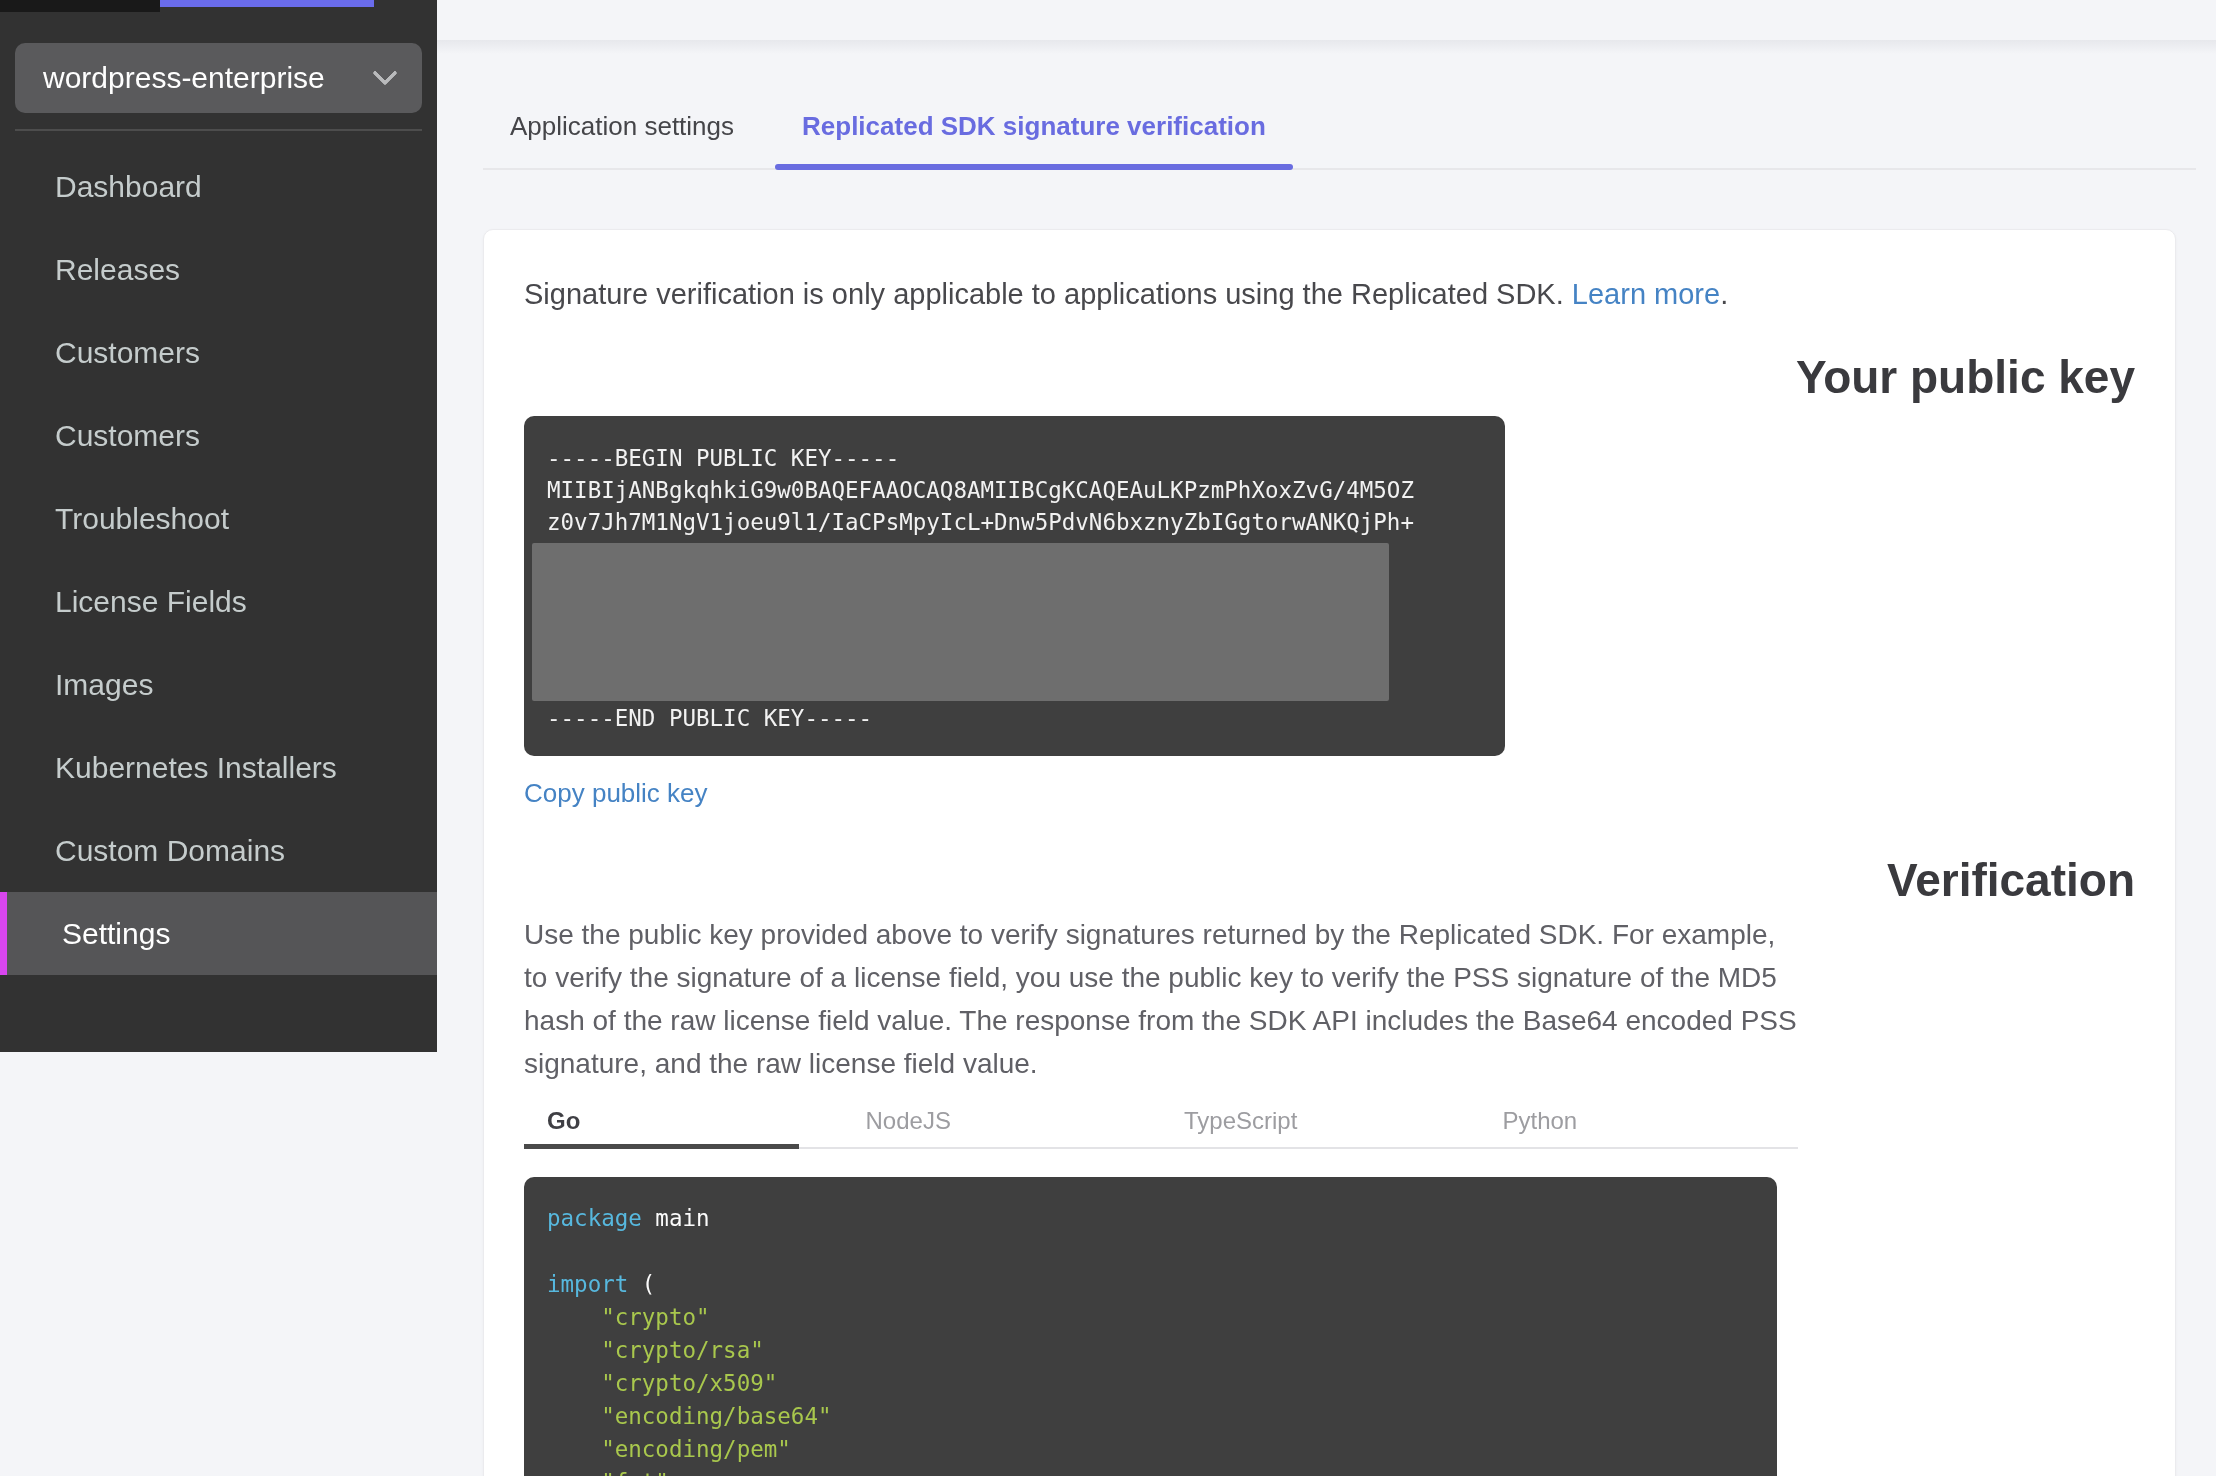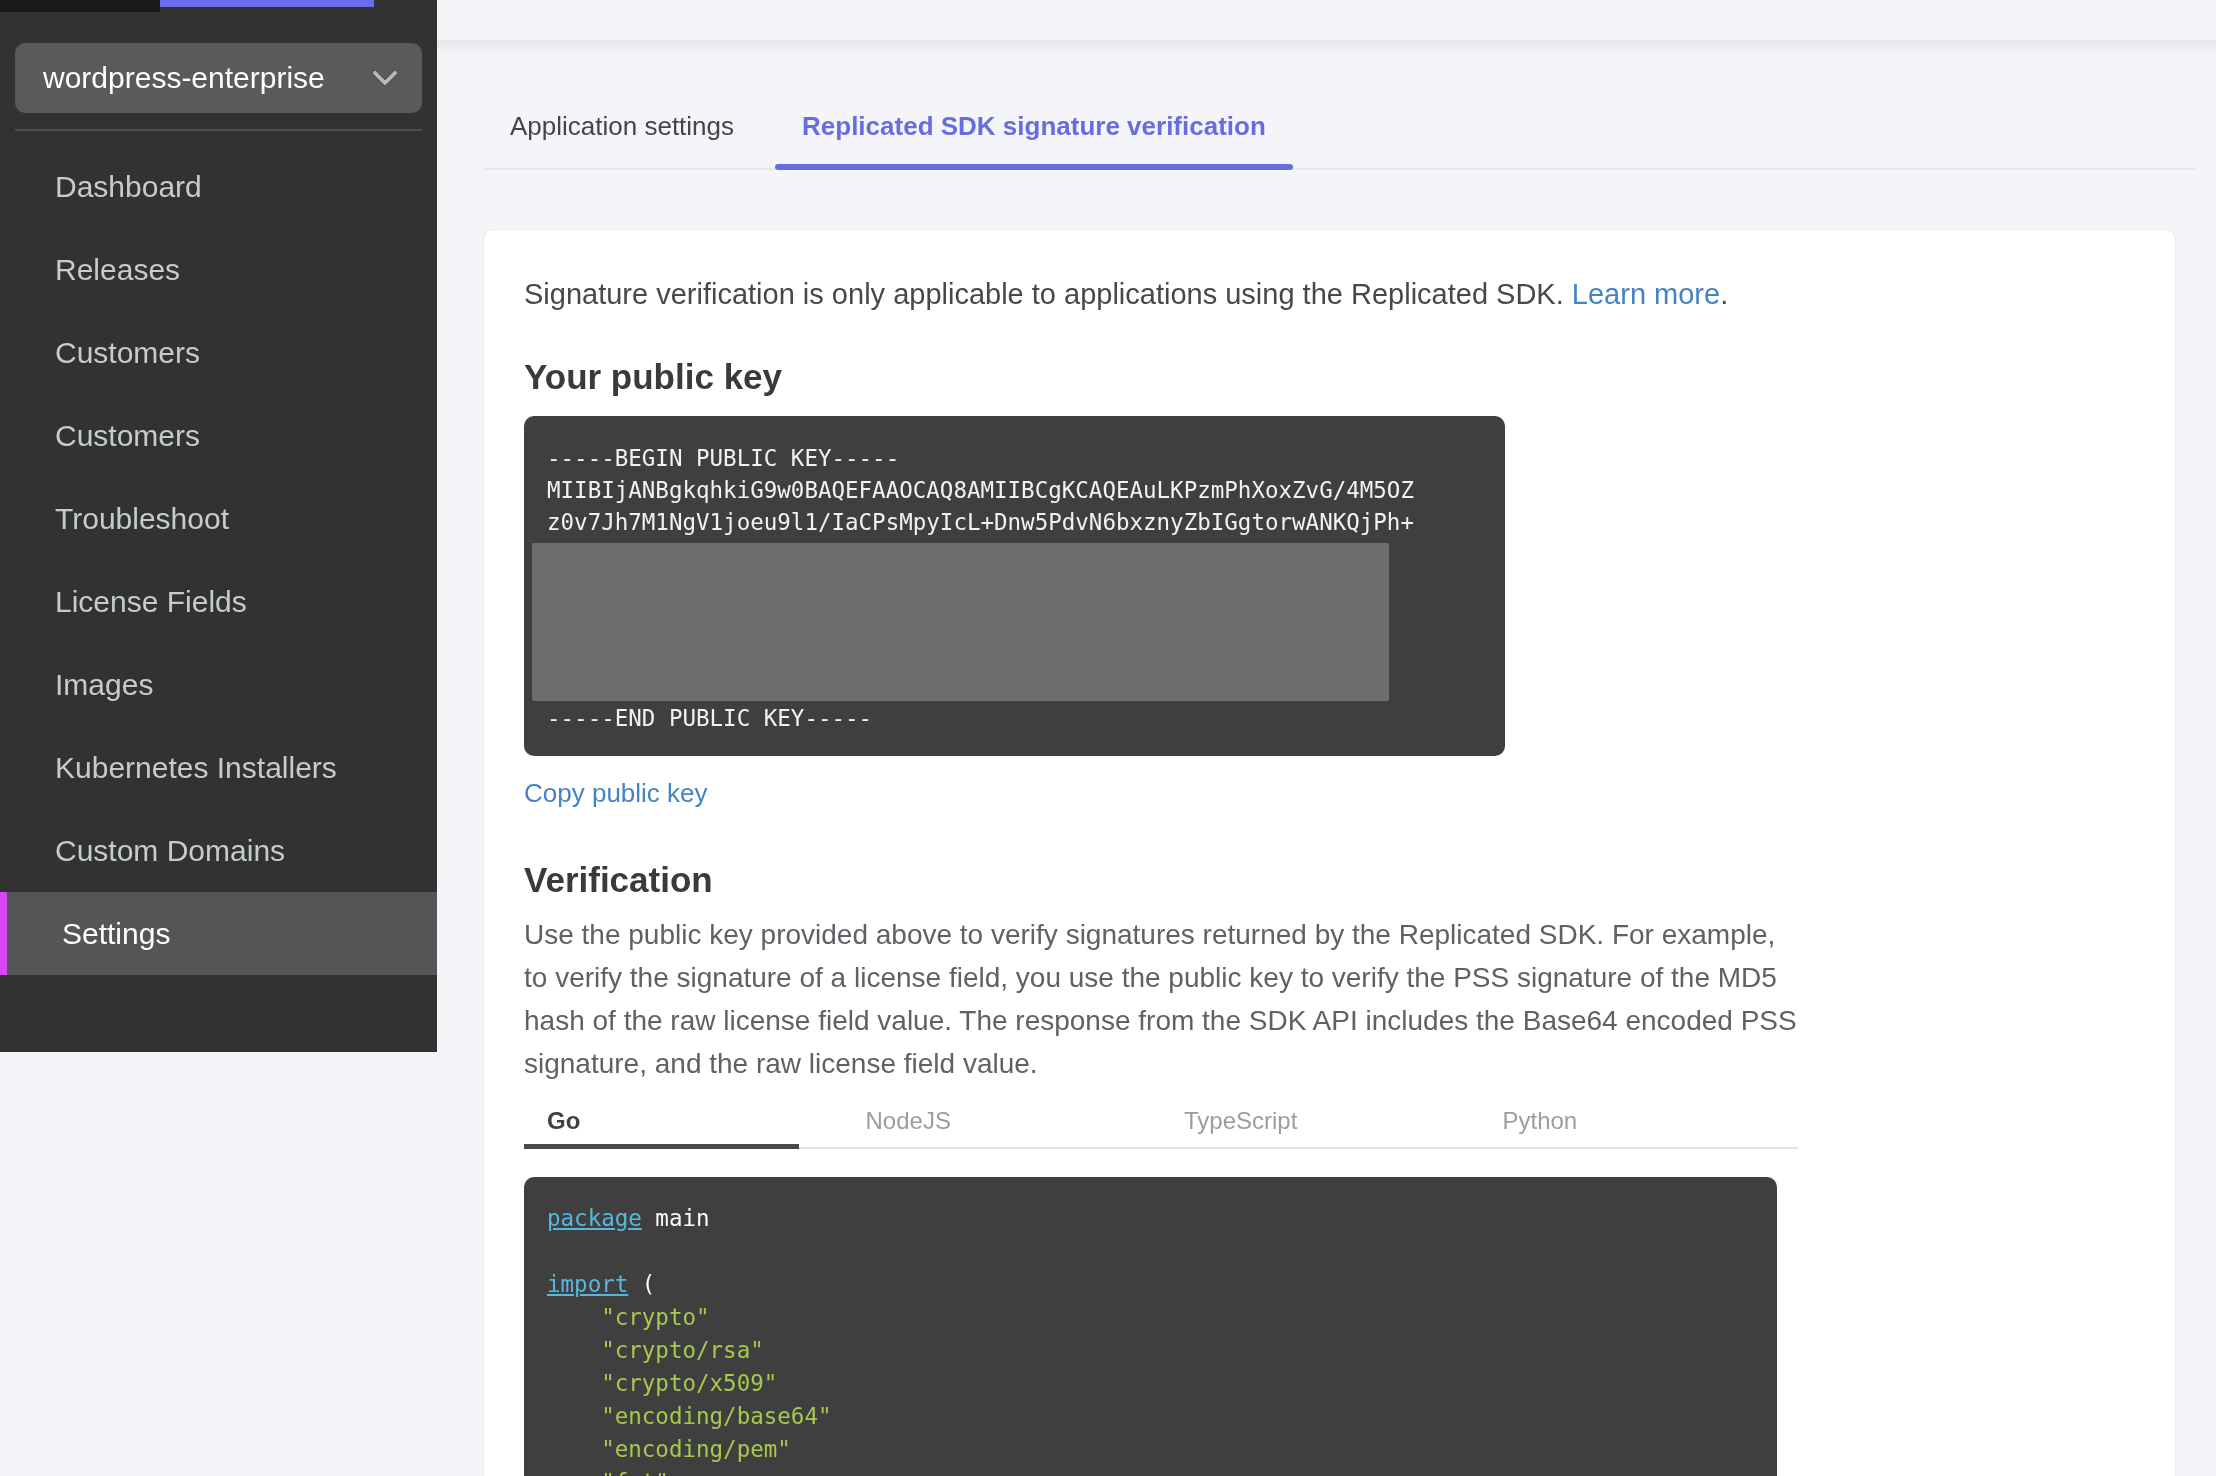--- a/index.html
+++ b/index.html
@@ -34,21 +34,21 @@
   .tab.active { color:#696ce0; font-weight:bold; margin-left:14px; }
   .tab.active::after { content:''; position:absolute; left:0; right:0; bottom:-2px; height:6px;
     background:#696ce0; border-radius:3px; }
 
   .card { margin-top:59px; margin-right:20px; background:#ffffff; border:1px solid #ebebee;
     border-radius:10px; box-shadow:0 1px 3px rgba(0,0,0,0.04); padding:46px 40px 60px 40px; min-height:1300px; }
 
   .intro { font-size:29px; color:#48484c; line-height:36px; }
   .link { color:#4583c4; cursor:pointer; }
 
-  h2.section { font-size:35px; font-weight:600; color:#3a3a3e; line-height:42px; }
+  h2.section { font-size:46px; font-weight:600; color:#3a3a3e; line-height:42px;text-align:right; }
   .h-pubkey { margin-top:44px; }
   .h-verif  { margin-top:50px; }
 
   .key-block { margin-top:18px; width:981px; background:#3f3f3f; border-radius:10px;
     padding:26px 22px 22px 23px; font-family:"DejaVu Sans Mono", monospace;
     font-size:22.5px; color:#f2f2f2; }
   .key-line { height:32px; line-height:32px; white-space:pre; }
   .key-selection { margin:5px 0 1px -15px; width:857px; height:158px; background:#6e6e6e; border-radius:2px; }
 
   .copy-link { margin-top:22px; font-size:26px; display:inline-block; }
@@ -59,21 +59,21 @@
   .lang-tab { width:25%; font-size:24px; line-height:32px; padding:0 0 10px 23px; color:#9d9da1;
     position:relative; cursor:pointer; }
   .lang-tab.active { color:#3f3f44; font-weight:600; }
   .lang-tab.active::after { content:''; position:absolute; left:0; right:44px; bottom:-2px;
     height:5px; background:#4a4a4a; }
 
   .code-block { margin-top:28px; width:1253px; background:#3f3f3f; border-radius:10px;
     padding:25px 20px 40px 23px; font-family:"DejaVu Sans Mono", monospace;
     font-size:22.5px; color:#fbfbfb; }
   .code-line { height:33px; line-height:33px; white-space:pre; }
-  .tok-kw  { color:#57b8de;text-decoration:underline; }
+  .tok-kw  { color:#57b8de; }
   .tok-str { color:#a9c84d; }
   .tok-pl  { color:#fbfbfb; }
 </style>
 </head>
 <body>
 
 <div class="strip-black"></div>
 <div class="strip-accent"></div>
 
 <div class="sidebar">

